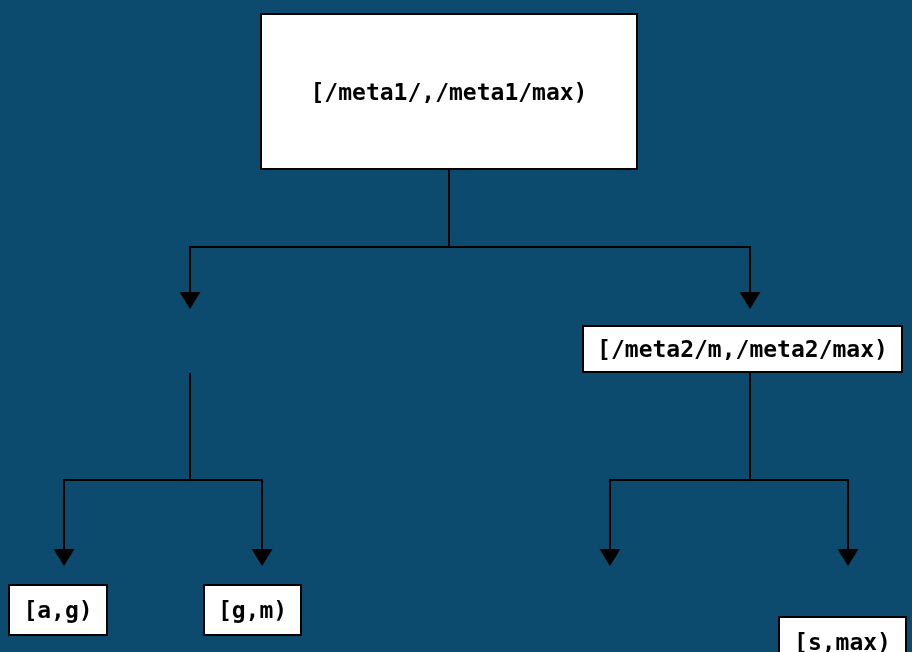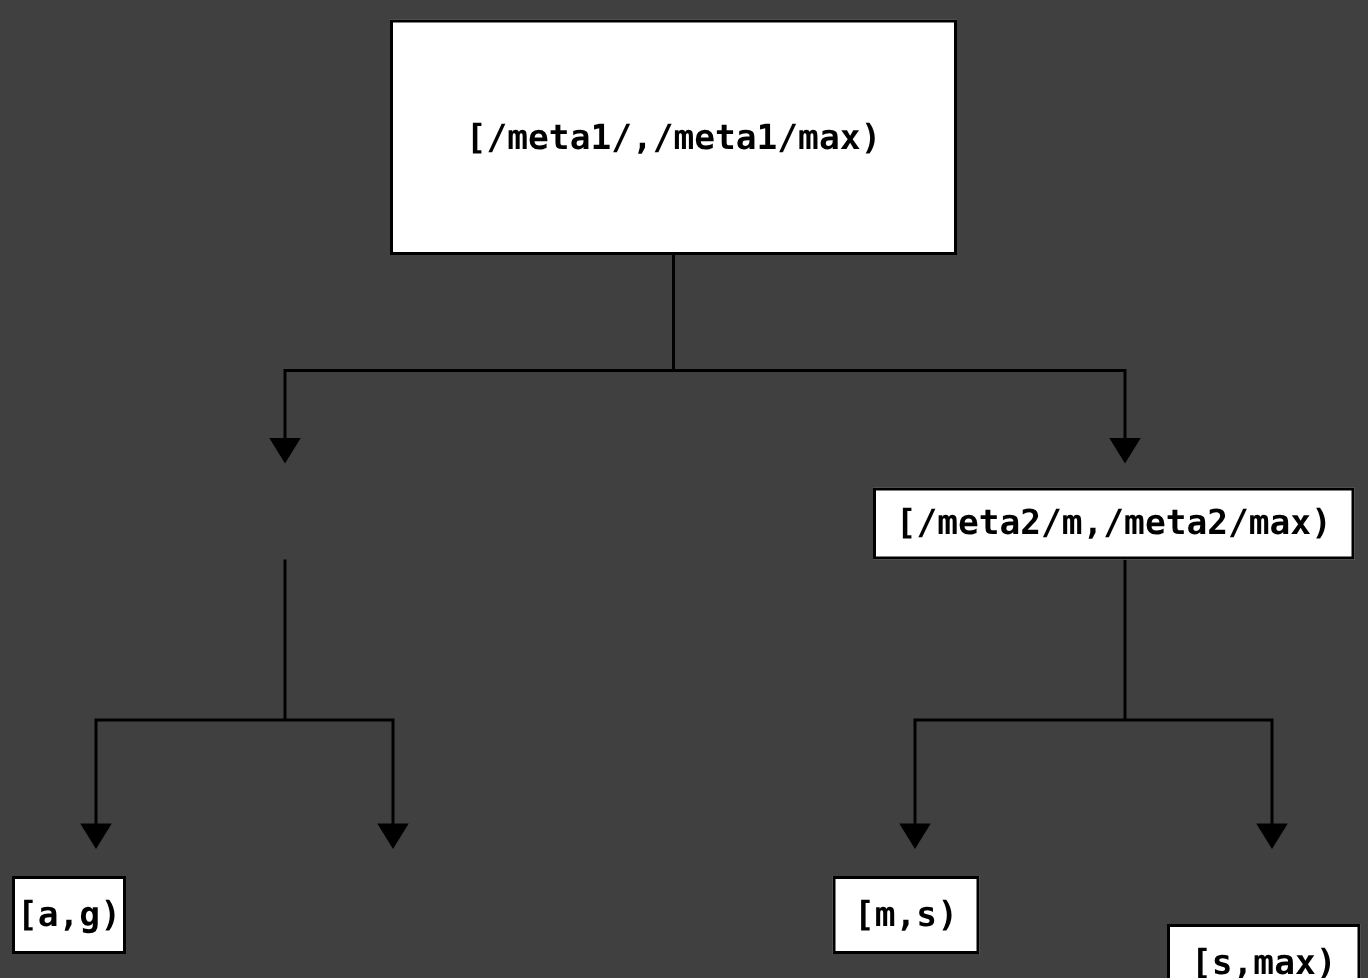--- a/index.html
+++ b/index.html
@@ -4,21 +4,21 @@
 <style>
   html, body {
     margin: 0;
     padding: 0;
     background: #ffffff;
   }
   .canvas {
     position: relative;
     width: 912px;
     height: 652px;
-    background: #404040;
+    background: #0c4a6e;
     overflow: hidden;
     font-family: "DejaVu Sans Mono", monospace;
   }
   .connectors {
     position: absolute;
     left: 0;
     top: 0;
     width: 912px;
     height: 652px;
   }
@@ -32,21 +32,21 @@
     align-items: center;
     justify-content: center;
     font-size: 23px;
     font-weight: bold;
     white-space: nowrap;
     letter-spacing: 0;
   }
   .node-root      { left: 260px; top: 13px;  width: 378px; height: 157px; }
   .node-mid-left  { left: 22px;  top: 325px; width: 321px; height: 48px; }
   .node-mid-right { left: 582px; top: 325px; width: 321px; height: 48px; }
-  .node-leaf-ag   { left: 8px;   top: 584px; width: 76px; height: 52px; }
+  .node-leaf-ag   { left: 8px;   top: 584px; width: 100px; height: 52px; }
   .node-leaf-gm   { left: 203px; top: 584px; width: 99px;  height: 52px; }
   .node-leaf-ms   { left: 555px; top: 584px; width: 98px;  height: 52px; }
   .node-leaf-smax { left: 778px; top: 616px; width: 129px; height: 52px; }
   .edge {
     fill: none;
     stroke: #000000;
     stroke-width: 2px;
   }
   .arrowhead {
     fill: #000000;
@@ -82,22 +82,22 @@
 
 
   <div class="node node-mid-right">
     <span>[/meta2/m,/meta2/max)</span>
   </div>
 
   <div class="node node-leaf-ag">
     <span>[a,g)</span>
   </div>
 
+  <div class="node node-leaf-gm">
+    <span>[g,m)</span>
+  </div>
 
-  <div class="node node-leaf-ms">
-    <span>[m,s)</span>
-  </div>
 
   <div class="node node-leaf-smax">
     <span>[s,max)</span>
   </div>
 
 </div>
 
 </body></html>

